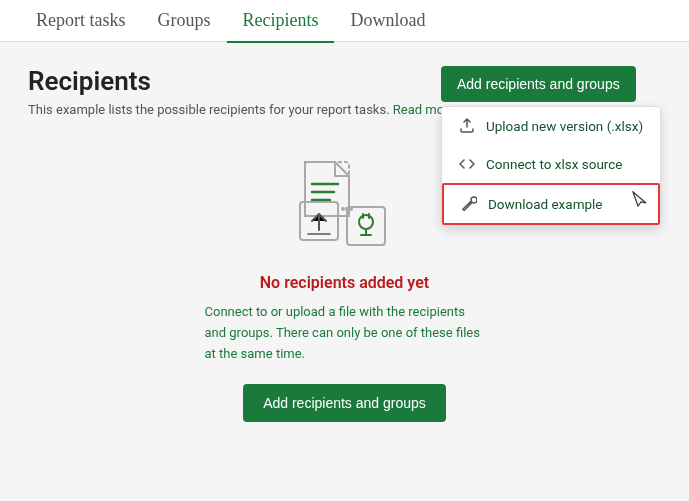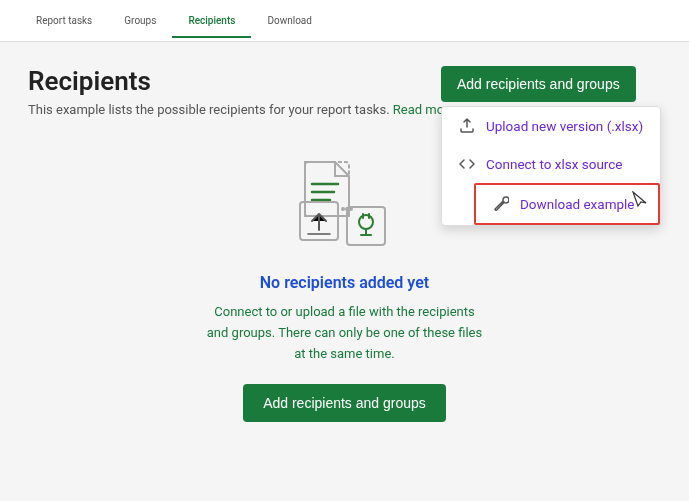--- a/index.html
+++ b/index.html
@@ -19,23 +19,24 @@
       border-bottom: 1px solid #ddd;
       display: flex;
       align-items: center;
       padding: 0 20px;
       height: 42px;
     }
     .nav-tab {
       padding: 10px 16px;
       cursor: pointer;
       color: #555;
-      font-size: 10px;
+      font-size: 18px;
       border-bottom: 2px solid transparent;
       margin-bottom: -1px;
+      font-family: Liberation Serif, serif;
     }
     .nav-tab.active {
       color: #1a7a3c;
       border-bottom: 2px solid #1a7a3c;
       font-weight: 500;
     }
 
     
     .main-content {
       padding: 24px 28px;
@@ -95,27 +96,26 @@
       margin-top: 4px;
     }
 
     .dropdown-item {
       display: flex;
       align-items: center;
       gap: 10px;
       padding: 10px 16px;
       cursor: pointer;
       font-size: 13.5px;
-      color: #6d28d9;
+      color: #14532d;
     }
     .dropdown-item.highlighted {
       border: 2px solid #e53935;
       border-radius: 2px;
       position: relative;
-      margin-left: 32px;
     }
     .dropdown-item.highlighted::after {
       content: '';
       position: absolute;
       right: 30px;
       top: 50%;
       transform: translateY(-50%);
     }
 
     .dropdown-icon {
@@ -138,28 +138,27 @@
 
     .empty-icon {
       width: 120px;
       height: 100px;
       margin-bottom: 16px;
     }
 
     .empty-title {
       font-size: 16px;
       font-weight: 600;
-      color: #1d4ed8;
+      color: #b91c1c;
       margin-bottom: 10px;
     }
 
     .empty-description {
       font-size: 13px;
       color: #555;
-      text-align: center;
       max-width: 280px;
       line-height: 1.6;
     }
     .empty-description span {
       color: #1a7a3c;
     }
 
     .btn-primary-center {
       background: #1a7a3c;
       color: #fff;

